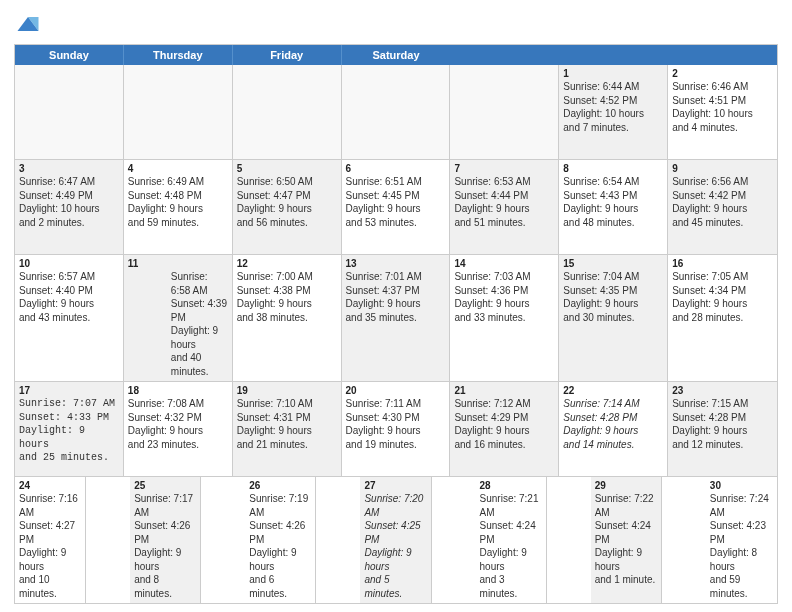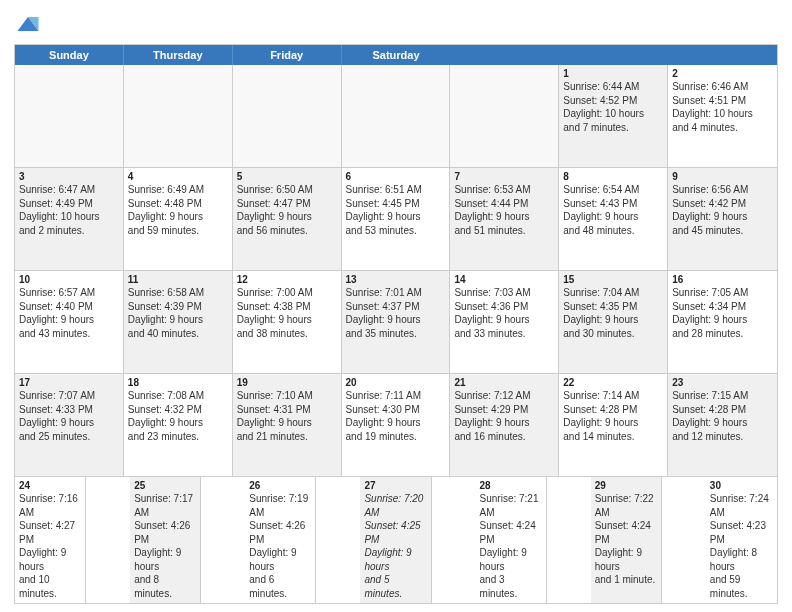--- a/index.html
+++ b/index.html
@@ -220,21 +220,21 @@
         <div class="cal-row">
           <div class="cal-cell">
             <div class="day-num">10</div>
             <div class="cell-info" style="white-space: pre-line;">Sunrise: 6:57 AM
 Sunset: 4:40 PM
 Daylight: 9 hours
 and 43 minutes.</div>
           </div>
           <div class="cal-cell shaded">
             <div class="day-num">11</div>
-            <div class="cell-info" style="white-space: pre-line;">Sunrise: 6:58 AM
+            <div class="cell-info" style="white-space: pre-line; margin-left: 43px;">Sunrise: 6:58 AM
 Sunset: 4:39 PM
 Daylight: 9 hours
 and 40 minutes.</div>
           </div>
           <div class="cal-cell">
             <div class="day-num">12</div>
             <div class="cell-info" style="white-space: pre-line;">Sunrise: 7:00 AM
 Sunset: 4:38 PM
 Daylight: 9 hours
 and 38 minutes.</div>
@@ -264,21 +264,21 @@
             <div class="day-num">16</div>
             <div class="cell-info" style="white-space: pre-line;">Sunrise: 7:05 AM
 Sunset: 4:34 PM
 Daylight: 9 hours
 and 28 minutes.</div>
           </div>
         </div>
         <div class="cal-row">
           <div class="cal-cell shaded">
             <div class="day-num">17</div>
-            <div class="cell-info" style="white-space: pre-line;">Sunrise: 7:07 AM
+            <div class="cell-info" style="white-space: pre-line; font-family: Liberation Mono, monospace;">Sunrise: 7:07 AM
 Sunset: 4:33 PM
 Daylight: 9 hours
 and 25 minutes.</div>
           </div>
           <div class="cal-cell">
             <div class="day-num">18</div>
             <div class="cell-info" style="white-space: pre-line;">Sunrise: 7:08 AM
 Sunset: 4:32 PM
 Daylight: 9 hours
 and 23 minutes.</div>
@@ -299,21 +299,21 @@
           </div>
           <div class="cal-cell shaded">
             <div class="day-num">21</div>
             <div class="cell-info" style="white-space: pre-line;">Sunrise: 7:12 AM
 Sunset: 4:29 PM
 Daylight: 9 hours
 and 16 minutes.</div>
           </div>
           <div class="cal-cell">
             <div class="day-num">22</div>
-            <div class="cell-info" style="white-space: pre-line;">Sunrise: 7:14 AM
+            <div class="cell-info" style="white-space: pre-line; font-style: italic;">Sunrise: 7:14 AM
 Sunset: 4:28 PM
 Daylight: 9 hours
 and 14 minutes.</div>
           </div>
           <div class="cal-cell shaded">
             <div class="day-num">23</div>
             <div class="cell-info" style="white-space: pre-line;">Sunrise: 7:15 AM
 Sunset: 4:28 PM
 Daylight: 9 hours
 and 12 minutes.</div>

